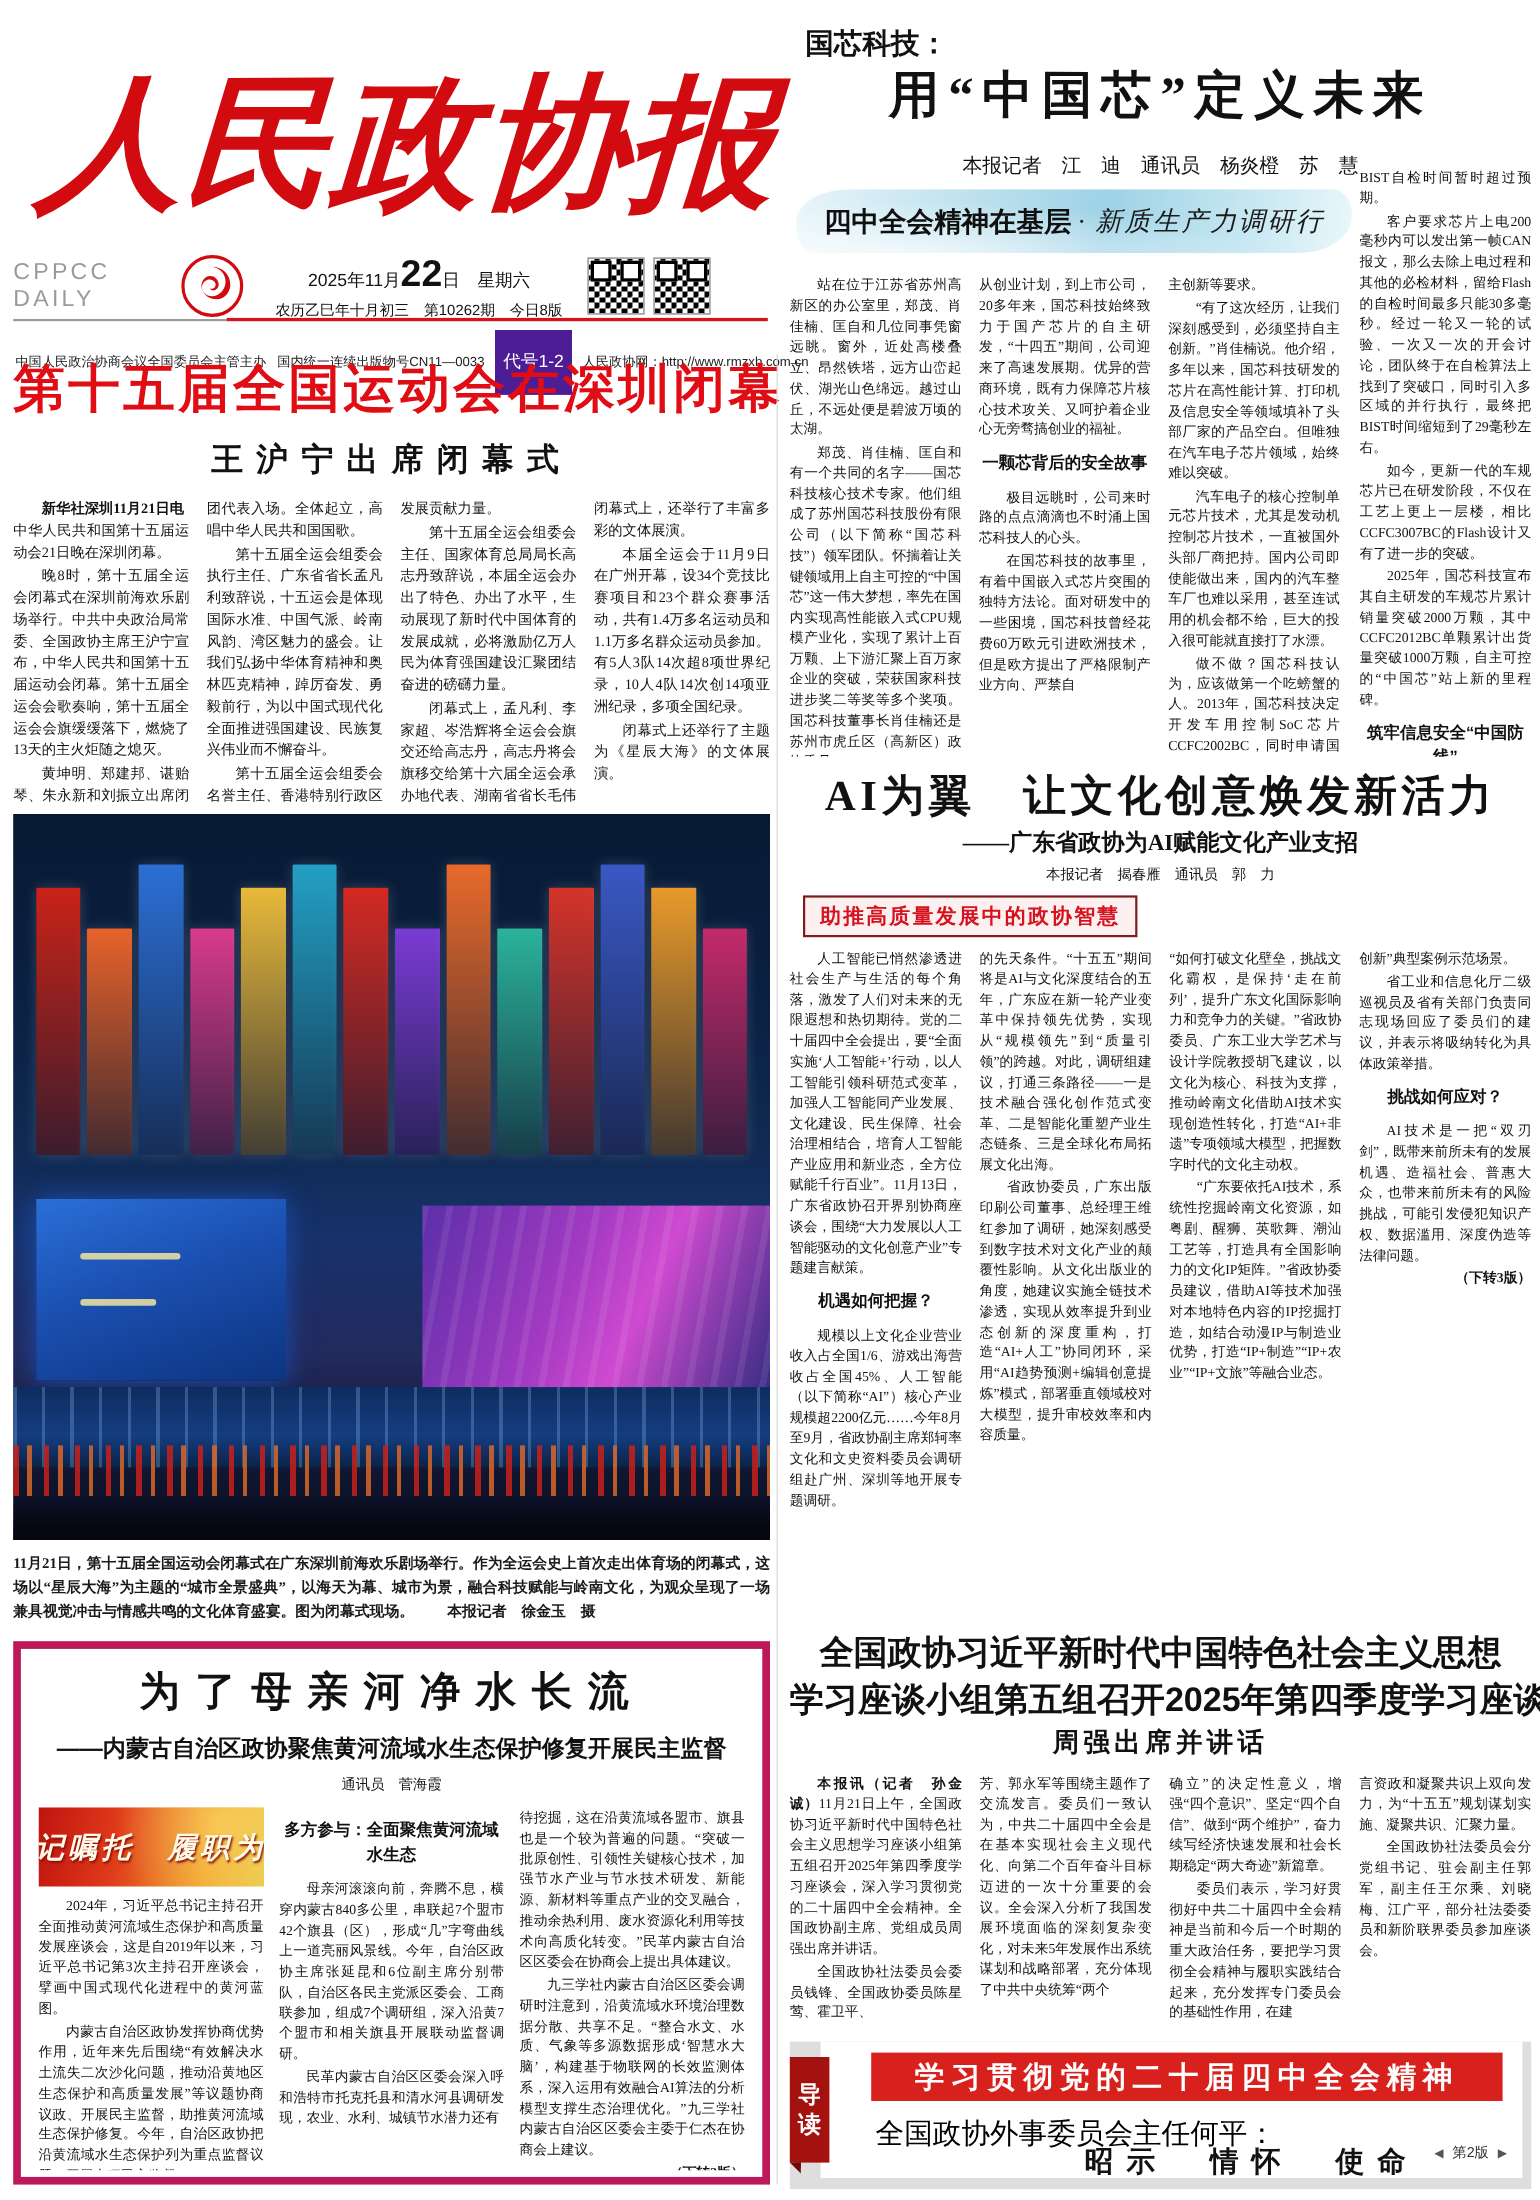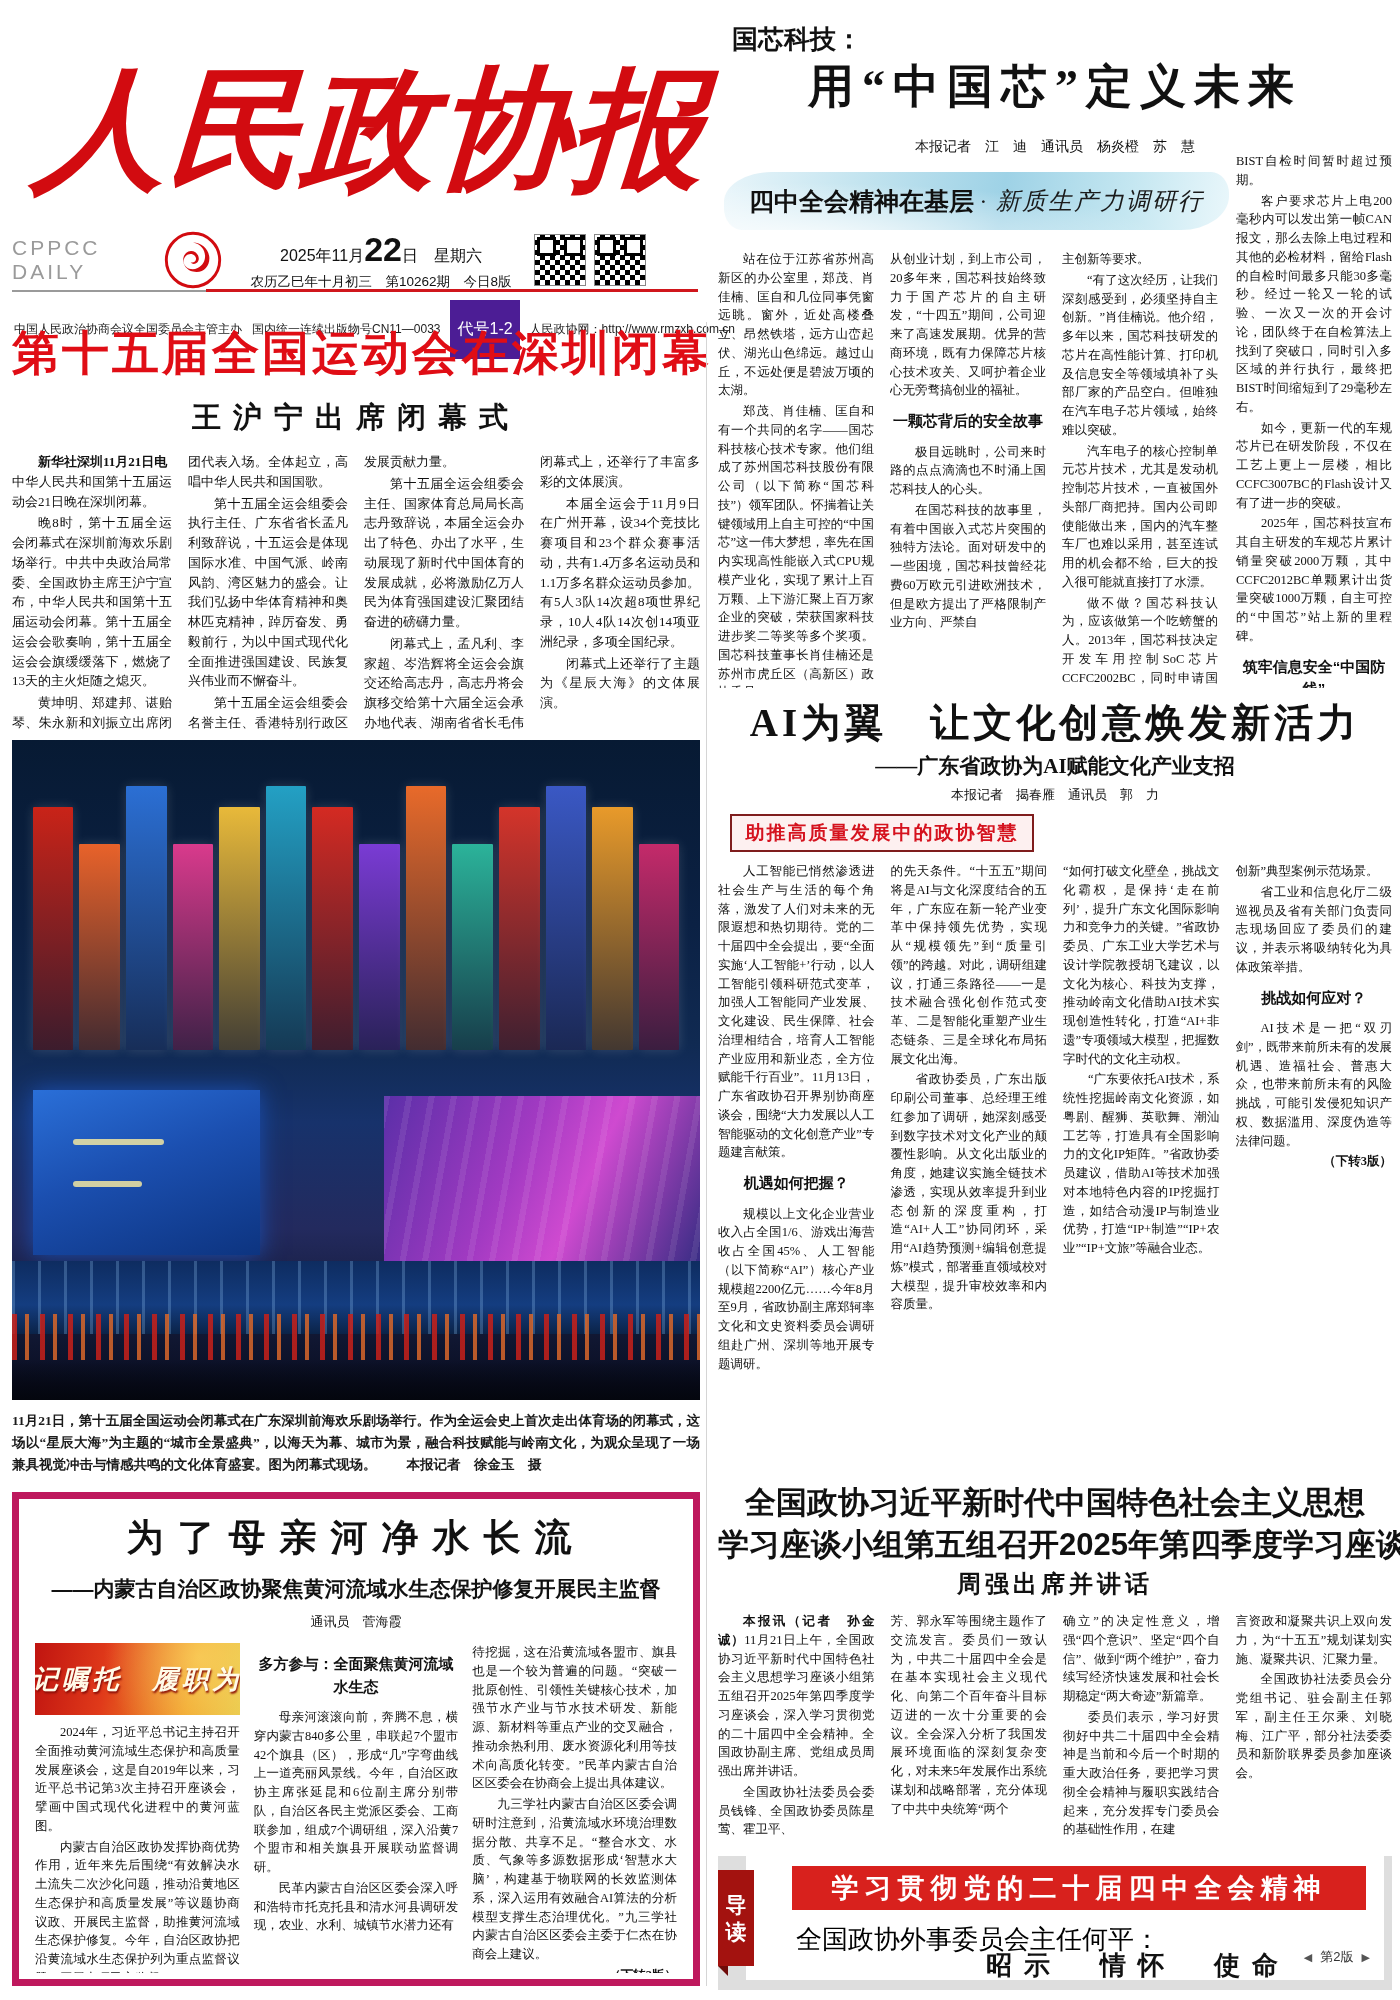--- a/index.html
+++ b/index.html
@@ -78,21 +78,21 @@
       background:
         radial-gradient(circle at 80% 20%,rgba(255,230,120,.55),rgba(0,0,0,0) 55%),
         linear-gradient(100deg,#c01410 0%,#e03a1a 35%,#f0a22a 75%,#e8c84a 100%);
       color:#fffbe8;font-size:26px;font-weight:bold;font-style:italic;letter-spacing:4px;
       text-shadow:1px 2px 2px #8a0e08;white-space:nowrap;}
   
   .vdiv{left:706px;top:322px;width:1px;height:1664px;background:#d5d5d5;}
   .gx-kicker{left:732px;top:22px;font-size:26px;font-weight:bold;font-family:"Liberation Sans",sans-serif;}
   .gx-headline{left:718px;top:56px;width:674px;text-align:center;font-size:46px;font-weight:bold;
       letter-spacing:8px;white-space:nowrap;}
-  .gx-byline{left:718px;top:138px;width:674px;text-align:center;font-size:14px;}
+  .gx-byline{left:718px;top:138px;width:674px;text-align:center;font-size:18px;}
   .wave-banner{left:724px;top:172px;width:505px;height:58px;display:flex;align-items:center;justify-content:center;
       background:
         radial-gradient(ellipse at 15% 120%,rgba(255,255,255,.9),rgba(255,255,255,0) 60%),
         linear-gradient(100deg,#e8f5fa 0%,#bfe2ee 30%,#9ed2e6 55%,#c5e7f1 80%,#eaf7fb 100%);
       border-radius:48px 18px 48px 18px / 30px 22px 34px 22px;white-space:nowrap;}
   .wave-banner .b1{font-size:25px;font-weight:bold;font-family:"Liberation Sans",sans-serif;color:#101010;}
   .wave-banner .b2{font-size:24px;font-style:italic;color:#1a1a1a;margin-left:6px;letter-spacing:2px;}
   .gx-body{left:718px;top:250px;width:500px;height:438px;font-size:12.5px;line-height:1.5;gap:16px;}
   .gx-col4{left:1236px;top:152px;width:156px;height:536px;font-size:12.5px;line-height:1.5;
       overflow:hidden;text-align:justify;}

